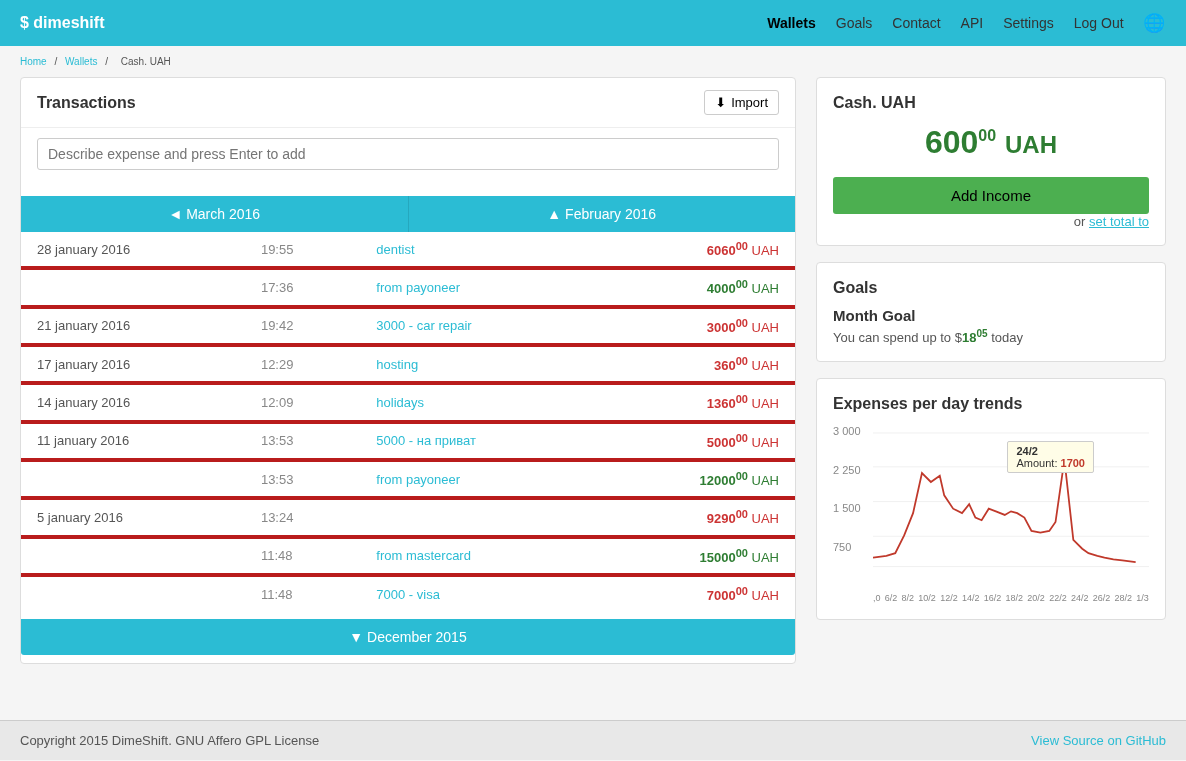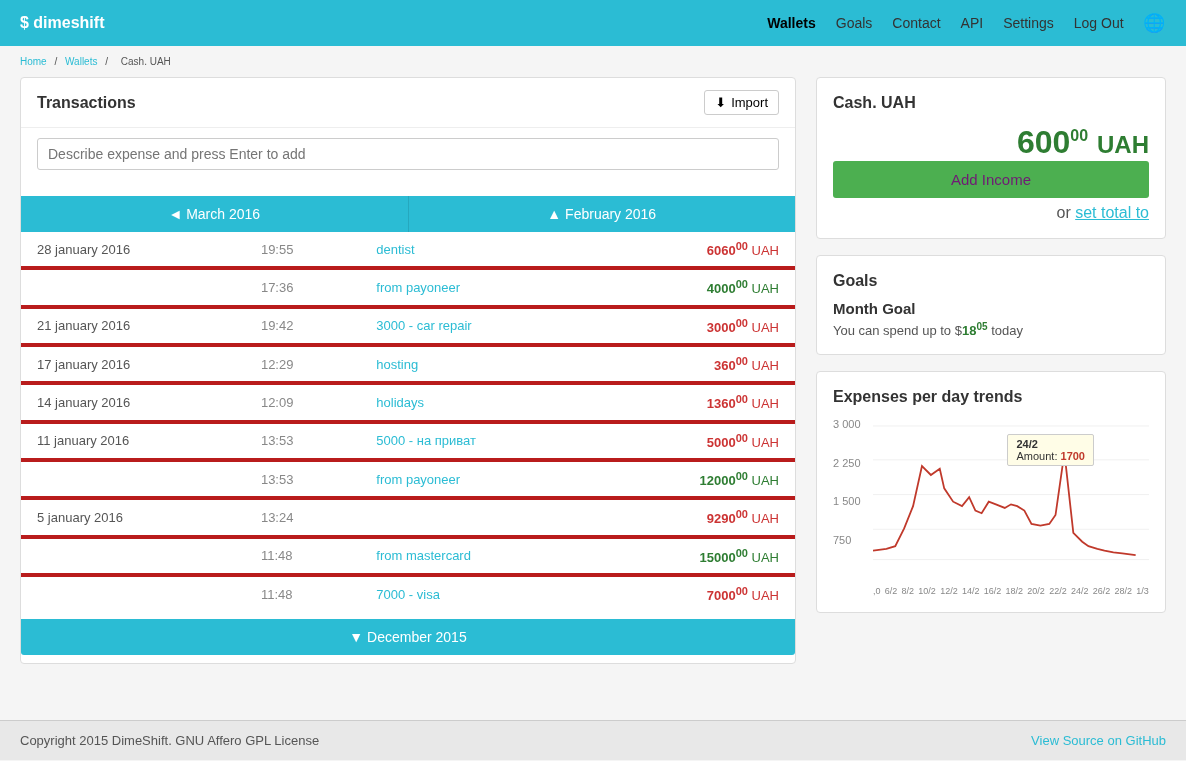--- a/index.html
+++ b/index.html
@@ -51,26 +51,26 @@
     .trans-amount .decimal { font-size: 11px; font-weight: bold; vertical-align: super; }
     .amount-green { color: #2e7d32; }
 
     
     .dec-btn-row { padding: 8px 0; }
     .dec-btn { width: 100%; background: #2bbcd4; color: white; border: none; padding: 10px; font-size: 14px; cursor: pointer; border-radius: 0 0 3px 3px; }
 
     
     .wallet-panel { background: white; border: 1px solid #ddd; border-radius: 4px; margin-bottom: 16px; padding: 16px; }
     .wallet-title { font-size: 16px; font-weight: bold; margin-bottom: 12px; }
-    .wallet-balance { text-align: right; margin-bottom: 0; }
+    .wallet-balance { text-align: center; margin-bottom: 16px; }
     .wallet-balance .amount-big { color: #2e7d32; font-size: 32px; font-weight: bold; }
     .wallet-balance .decimal-sup { font-size: 16px; vertical-align: super; font-weight: bold; }
     .wallet-balance .currency-big { font-size: 24px; color: #2e7d32; font-weight: bold; }
-    .add-income-btn { width: 100%; background: #4caf50; color: #701a75; border: none; border-radius: 3px; padding: 10px; font-size: 15px; cursor: pointer; }
-    .set-total { text-align: right; margin-top: 6px; font-size: 16px; color: #555; }
+    .add-income-btn { width: 100%; background: #4caf50; color: #000000; border: none; border-radius: 3px; padding: 10px; font-size: 15px; cursor: pointer; }
+    .set-total { text-align: right; font-size: 13px; color: #555; }
     .set-total a { color: #2bbcd4; text-decoration: underline; cursor: pointer; }
 
     
     .goals-panel { background: white; border: 1px solid #ddd; border-radius: 4px; margin-bottom: 16px; padding: 16px; }
     .goals-header { font-size: 16px; font-weight: bold; margin-bottom: 10px; }
     .month-goal-title { font-size: 15px; font-weight: bold; margin-bottom: 4px; }
     .month-goal-desc { font-size: 13px; color: #555; }
     .month-goal-desc .amount-highlight { color: #2e7d32; font-weight: bold; }
     .amount-highlight sup { font-size: 10px; vertical-align: super; }
 

